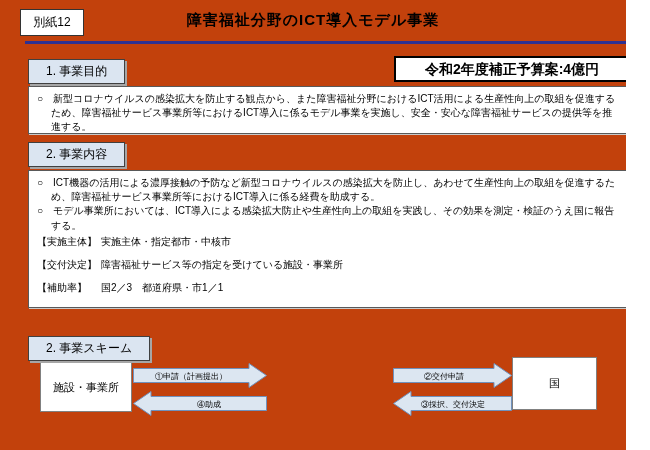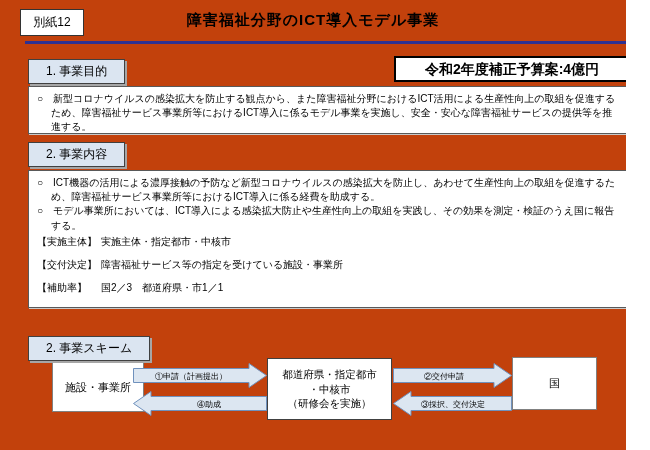--- a/index.html
+++ b/index.html
@@ -50,21 +50,21 @@
   .detail-row { display:flex; margin-top:9px; }
   .detail-row.first { margin-top:2px; }
   .dlabel { min-width:64px; flex:0 0 auto; }
 
   .diagram { position:absolute; left:0; top:355px; width:650px; height:80px; }
   .dbox {
     position:absolute; border:1px solid #808080; background:#fff;
     display:flex; align-items:center; justify-content:center;
     text-align:center; font-size:11px; box-sizing:border-box;
   }
-  .dbox.left  { left:52px;  top:7px; width:92px;  height:50px; }
+  .dbox.left  { left:40px;  top:7px; width:92px;  height:50px; }
   .dbox.middle{ left:267px; top:3px; width:125px; height:62px;
                 font-size:10.5px; line-height:1.4; flex-direction:column;
                 border-color:#404040; }
   .dbox.right { left:512px; top:2px; width:85px;  height:53px; }
 
   svg.arrow { position:absolute; display:block; }
   .arr1 { left:133px; top:8px;  }
   .arr4 { left:133px; top:36px; }
   .arr2 { left:393px; top:8px;  }
   .arr3 { left:393px; top:36px; }
@@ -102,25 +102,20 @@
       <span>国2／3　都道府県・市1／1</span>
     </div>
   </div>
 
   <div class="sec-header hdr3">2. 事業スキーム</div>
 
   <div class="diagram">
 
     <div class="dbox left">施設・事業所</div>
 
-    <div class="dbox middle">
-      <div>都道府県・指定都市</div>
-      <div>・中核市</div>
-      <div>（研修会を実施）</div>
-    </div>
 
     <div class="dbox right">国</div>
 
     <svg class="arrow arr1" width="134" height="25" viewBox="0 0 134 25">
       <polygon points="0.5,5.5 116,5.5 116,0.5 133.5,12.5 116,24.5 116,19.5 0.5,19.5" fill="#dce6f1" stroke="#6f91bd" stroke-width="1"></polygon>
       <text x="58" y="15.5" text-anchor="middle">①申請（計画提出）</text>
     </svg>
 
     <svg class="arrow arr4" width="134" height="25" viewBox="0 0 134 25">
       <polygon points="133.5,5.5 18,5.5 18,0.5 0.5,12.5 18,24.5 18,19.5 133.5,19.5" fill="#dce6f1" stroke="#6f91bd" stroke-width="1"></polygon>

